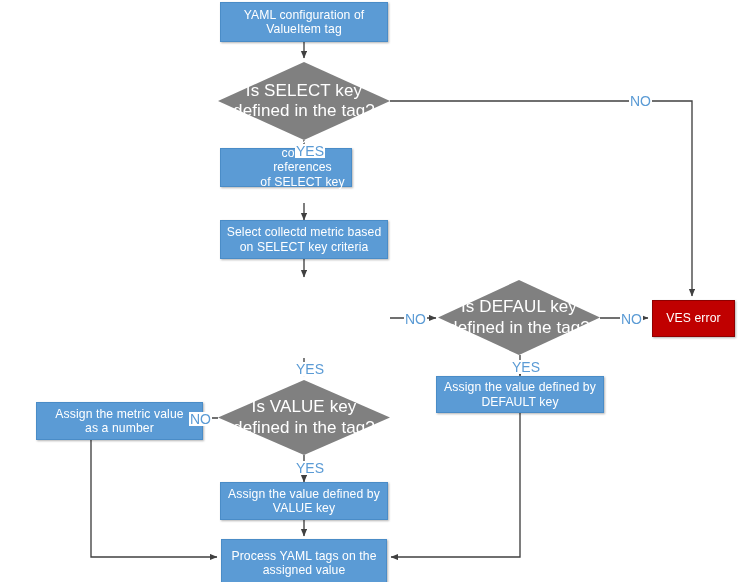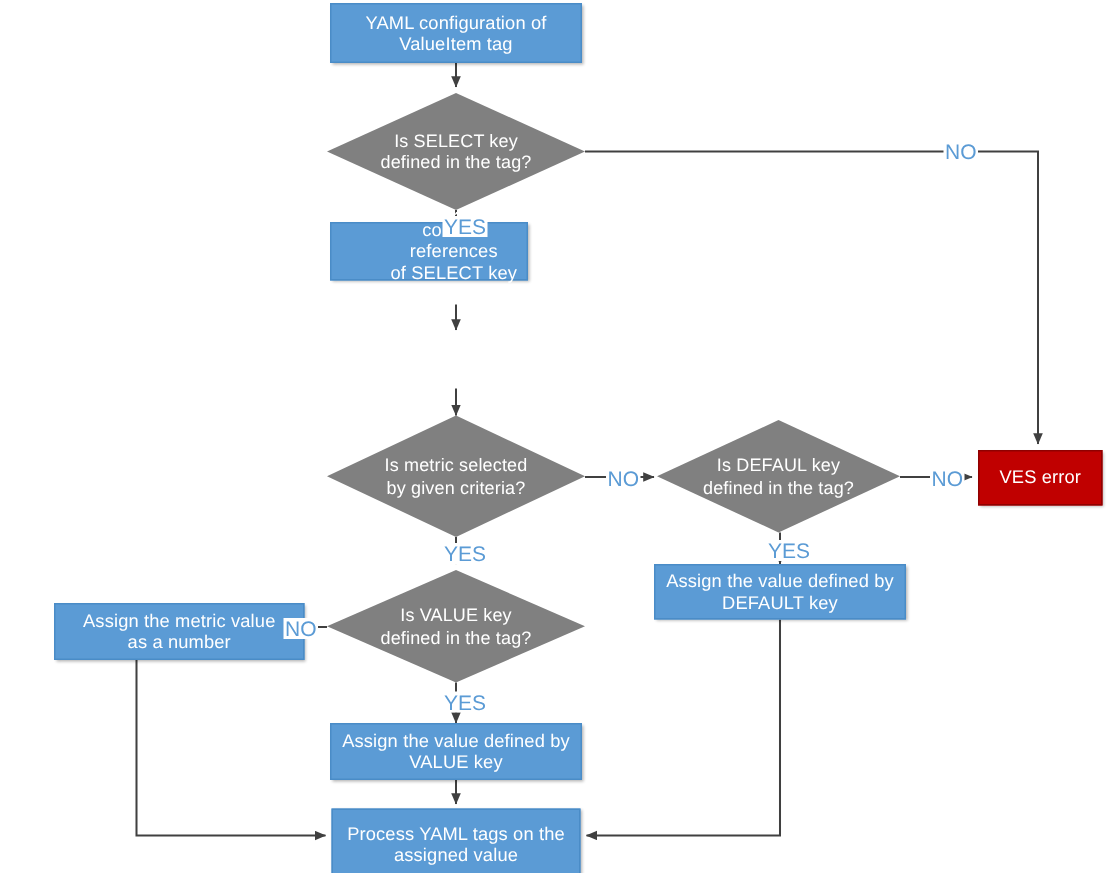--- a/index.html
+++ b/index.html
@@ -66,21 +66,21 @@
     position: absolute;
     left: 0;
     top: 0;
     width: 100%;
     height: 100%;
     display: flex;
     align-items: center;
     justify-content: center;
     text-align: center;
     color: #ffffff;
-    font-size: 12px;
+    font-size: 17px;
     line-height: 1.18;
     letter-spacing: 0.1px;
     pointer-events: none;
   }
   .edge-label {
     position: absolute;
     color: #5B9BD5;
     font-size: 14px;
     background: #ffffff;
     padding: 0 1px;
@@ -132,20 +132,22 @@
       <path d="M304,520 L304,536" marker-end="url(#arrow)"></path>
     </g>
   </svg>
 
   <div class="node proc nwrap" style="left:220px; top:2px; width:168px; height:40px;">YAML configuration of
 ValueItem tag</div>
 
   <div class="node proc nwrap" style="left:220px; top:148px; width:132px; height:39px;padding-left:37px;">Process collectd references
 of SELECT key field</div>
 
+  <div class="node proc nwrap" style="left:220px; top:220px; width:168px; height:39px;">Select collectd metric based
+on SELECT key criteria</div>
 
   <div class="node err nwrap" style="left:652px; top:300px; width:83px; height:37px;text-align:center;">VES error</div>
 
   <div class="node proc nwrap" style="left:436px; top:376px; width:168px; height:37px;">Assign the value defined by
 DEFAULT key</div>
 
   <div class="node proc nwrap" style="left:8px; top:402px; width:167px; height:38px;margin-left:28px;">Assign the metric value
 as a number</div>
 
   <div class="node proc nwrap" style="left:220px; top:482px; width:168px; height:38px;">Assign the value defined by
@@ -155,27 +157,20 @@
 assigned value</div>
 
   <div class="dec-wrap" style="left:218px; top:62px; width:172px; height:78px;">
     <svg width="172" height="78" viewBox="0 0 172 78" xmlns="http://www.w3.org/2000/svg">
       <polygon points="86,0 172,39 86,78 0,39" fill="#808080"></polygon>
     </svg>
     <div class="dec-text nwrap">Is SELECT key
 defined in the tag?</div>
   </div>
 
-  <div class="dec-wrap" style="left:218px; top:277px; width:172px; height:81px;">
-    <svg width="172" height="81" viewBox="0 0 172 81" xmlns="http://www.w3.org/2000/svg">
-      <polygon points="86,0 172,40.5 86,81 0,40.5" fill="#808080"></polygon>
-    </svg>
-    <div class="dec-text nwrap">Is metric selected
-by given criteria?</div>
-  </div>
 
   <div class="dec-wrap" style="left:438px; top:280px; width:162px; height:75px;">
     <svg width="162" height="75" viewBox="0 0 162 75" xmlns="http://www.w3.org/2000/svg">
       <polygon points="81,0 162,37.5 81,75 0,37.5" fill="#808080"></polygon>
     </svg>
     <div class="dec-text nwrap">Is DEFAUL key
 defined in the tag?</div>
   </div>
 
   <div class="dec-wrap" style="left:218px; top:380px; width:172px; height:75px;">

